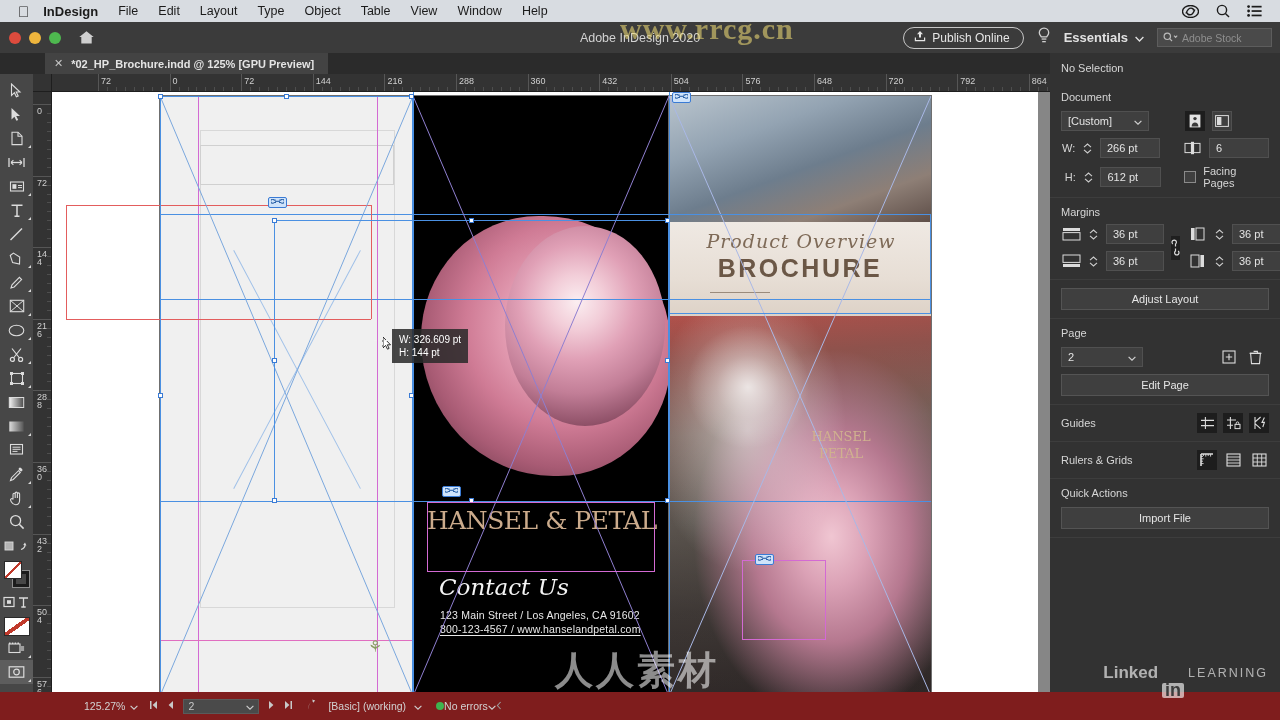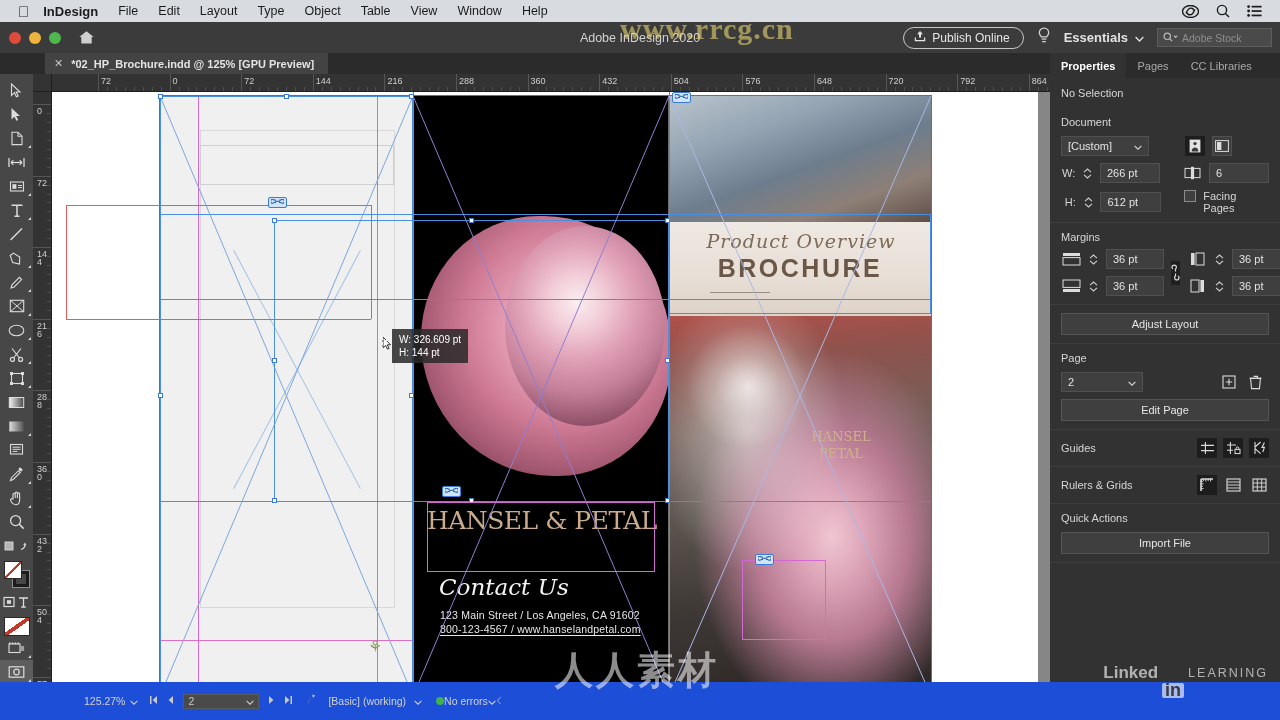--- a/index.html
+++ b/index.html
@@ -330,32 +330,32 @@
   .icon-btn.plain { background: transparent; border: none; }
   .icon-btn.on { background: #1d1d1d; border-color: #1d1d1d; }
   .btn-wide {
     height: 22px; background: #3f3f3f; border: 1px solid #545454;
     display: flex; align-items: center; justify-content: center;
     font-size: 11px; color: #e6e6e6;
   }
   .chk {
     width: 12px; height: 12px; border: 1px solid #8a8a8a; background: #3f3f3f;
   }
-  .chk-row { display: flex; gap: 7px; font-size: 11px; color: #d6d6d6; }
+  .chk-row { display: flex; align-items: center; gap: 7px; font-size: 11px; color: #d6d6d6; }
   .link-chain {
     width: 16px; height: 24px; background: #1f1f1f;
     display: flex; align-items: center; justify-content: center;
   }
   .icon-group { display: flex; gap: 6px; margin-left: auto; }
   .sec-row { display: flex; align-items: center; }
 
   
   .status-bar {
-    position: absolute; bottom: 0; left: 0; width: 1280px; height: 38px;
-    background: #1d4ed8; display: flex; align-items: center;
+    position: absolute; bottom: 0; left: 0; width: 1280px; height: 28px;
+    background: #7f1d1d; display: flex; align-items: center;
     font-size: 10.5px; color: #d2d2d2; z-index: 58;
   }
   .sb-zoom {
     margin-left: 84px; display: flex; align-items: center; gap: 5px;
   }
   .sb-nav { display: flex; align-items: center; gap: 9px; margin-left: 11px; color: #c9c9c9; }
   .sb-page {
     background: #4a4a4a; border: 1px solid #5a5a5a; width: 76px; height: 15px;
     display: flex; align-items: center; justify-content: space-between;
     padding: 0 4px; font-size: 10.5px;
@@ -998,25 +998,20 @@
       <div>H: 144 pt</div>
     </div>
   </div>
 </div>
 
 <div class="sb-scrollbar">
   <div class="sb-scroll-thumb"></div>
 </div>
 
 <div class="right-panel">
-  <div class="panel-tabs">
-    <div class="panel-tab active">Properties</div>
-    <div class="panel-tab">Pages</div>
-    <div class="panel-tab">CC Libraries</div>
-  </div>
 
   <div class="no-sel">No Selection</div>
 
   <div class="panel-sec">
     <div class="panel-label">Document</div>
     <div class="row">
       <div class="fld sel-dd" style="width:88px">
         <span>[Custom]</span>
         <span>
           <svg width="8" height="5" viewBox="0 0 8 5">

